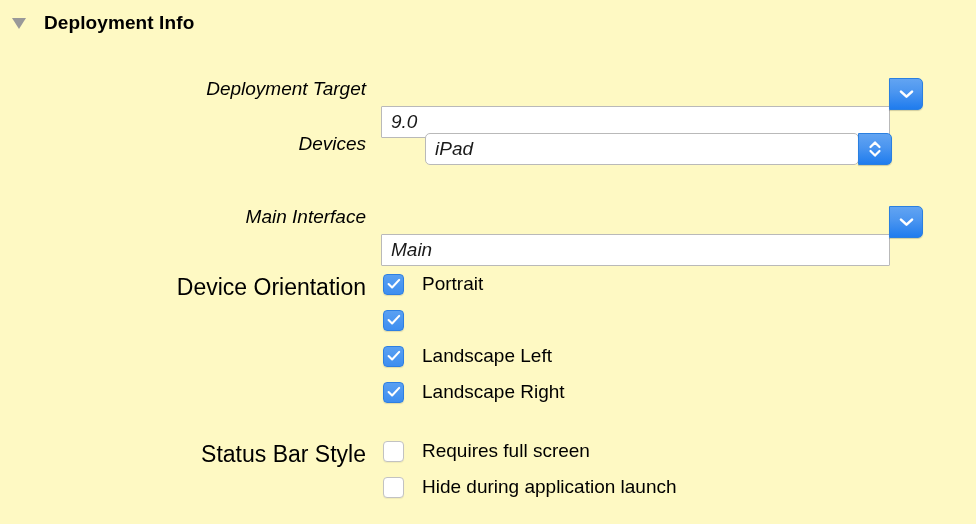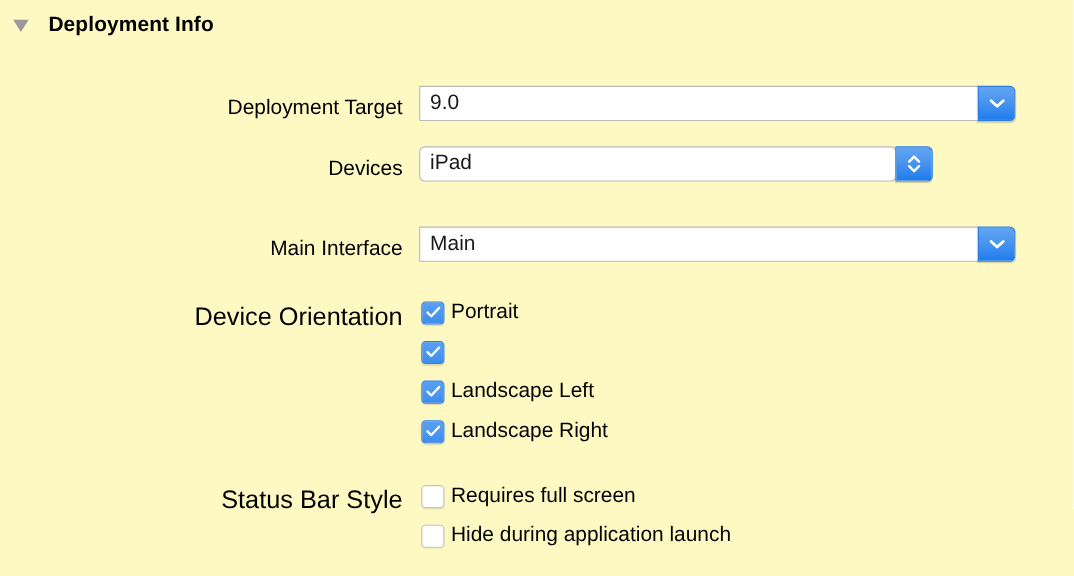--- a/index.html
+++ b/index.html
@@ -48,21 +48,22 @@
     color: #000000;
     letter-spacing: 0.1px;
     margin-left: 14px;
     white-space: nowrap;
   }
 
   
   .row {
     position: absolute;
     display: flex;
-    align-items: flex-end;
+    align-items: flex-start;
+    font-style: italic;
   }
   .row-label {
     width: 366px;
     text-align: right;
     font-size: 19px;
     color: #000000;
     white-space: nowrap;
     padding-right: 0px;
   }
 
@@ -83,20 +84,21 @@
     padding-left: 9px;
     font-size: 19px;
     color: #1a1a1a;
     white-space: nowrap;
   }
   .field-box.rounded {
     border-radius: 5px;
   }
   .field-box.square {
     border-radius: 1px;
+    margin-top: 28px;
   }
 
   .field-button {
     width: 34px;
     height: 32px;
     margin-left: -1px;
     background: linear-gradient(to bottom, #62a4f2 0%, #4a95f0 45%, #1f7cee 100%);
     border: 1px solid #2a7fe0;
     border-radius: 0 5px 5px 0;
     display: flex;
@@ -132,21 +134,21 @@
     box-shadow: 0 1px 1px rgba(0,0,0,0.12);
   }
   .checkbox.off {
     background: #ffffff;
     border: 1px solid #c2c2c2;
     box-shadow: 0 1px 1px rgba(0,0,0,0.06);
   }
   .check-label {
     font-size: 19px;
     color: #000000;
-    margin-left: 6px;
+    margin-left: 18px;
     white-space: nowrap;
   }
 
   .grp-label {
     position: absolute;
     width: 366px;
     text-align: right;
     font-size: 23px;
     color: #000000;
     white-space: nowrap;
@@ -172,21 +174,21 @@
         <svg width="15" height="10" viewBox="0 0 15 10">
           <path d="M2 2.6 L7.5 7.6 L13 2.6" stroke="#ffffff" stroke-width="2.6" fill="none" stroke-linecap="round" stroke-linejoin="round"></path>
         </svg>
       </span>
     </span>
   </div>
 
   <div class="row" style="left:0px; top:133px;">
     <span class="row-label">Devices</span>
     <span class="field-wrap">
-      <span class="field-box rounded" style="width:434px;">iPad</span>
+      <span class="field-box rounded" style="width:434px;margin-left:44px;">iPad</span>
       <span class="field-button">
         <svg width="14" height="20" viewBox="0 0 14 20">
           <path d="M2.5 8 L7 3.4 L11.5 8" stroke="#ffffff" stroke-width="2.2" fill="none" stroke-linecap="round" stroke-linejoin="round"></path>
           <path d="M2.5 12 L7 16.6 L11.5 12" stroke="#ffffff" stroke-width="2.2" fill="none" stroke-linecap="round" stroke-linejoin="round"></path>
         </svg>
       </span>
     </span>
   </div>
 
   <div class="row" style="left:0px; top:206px;">

